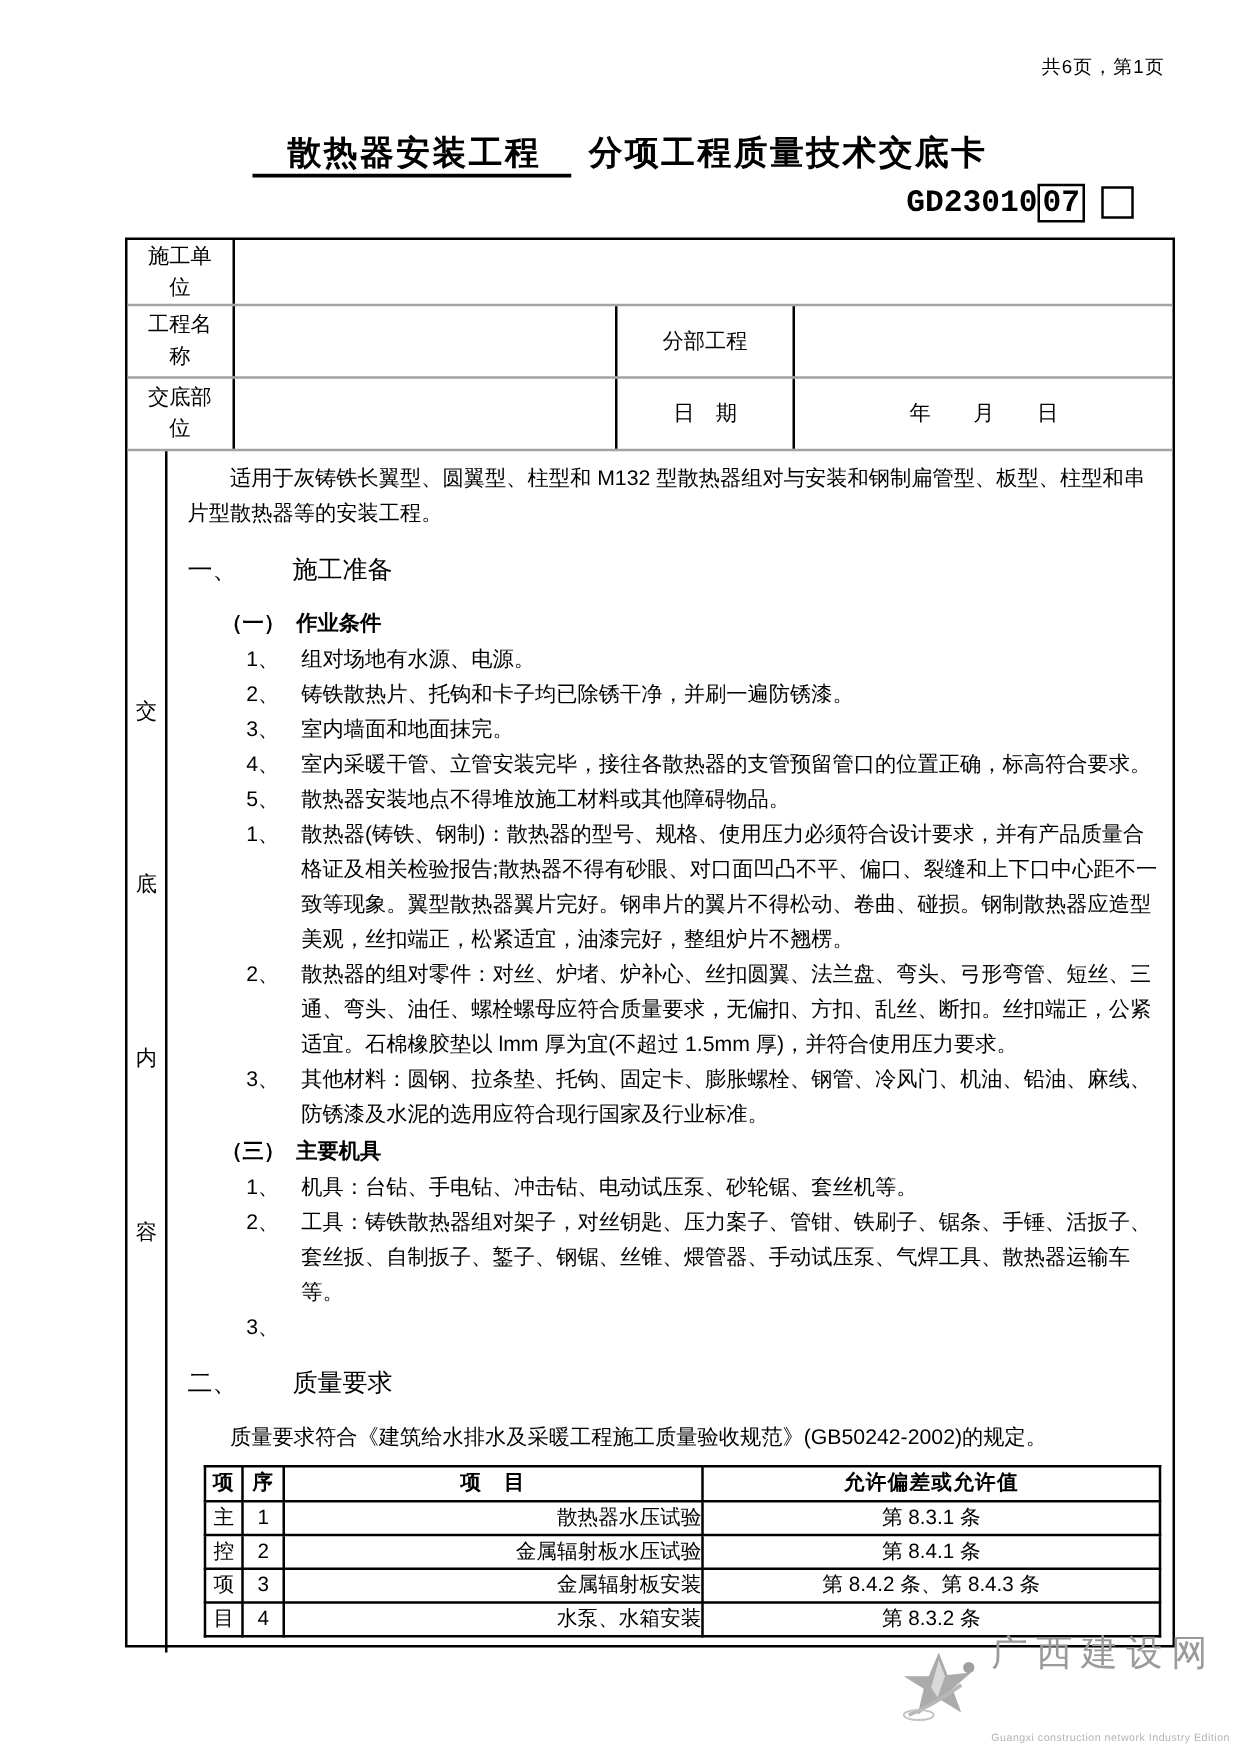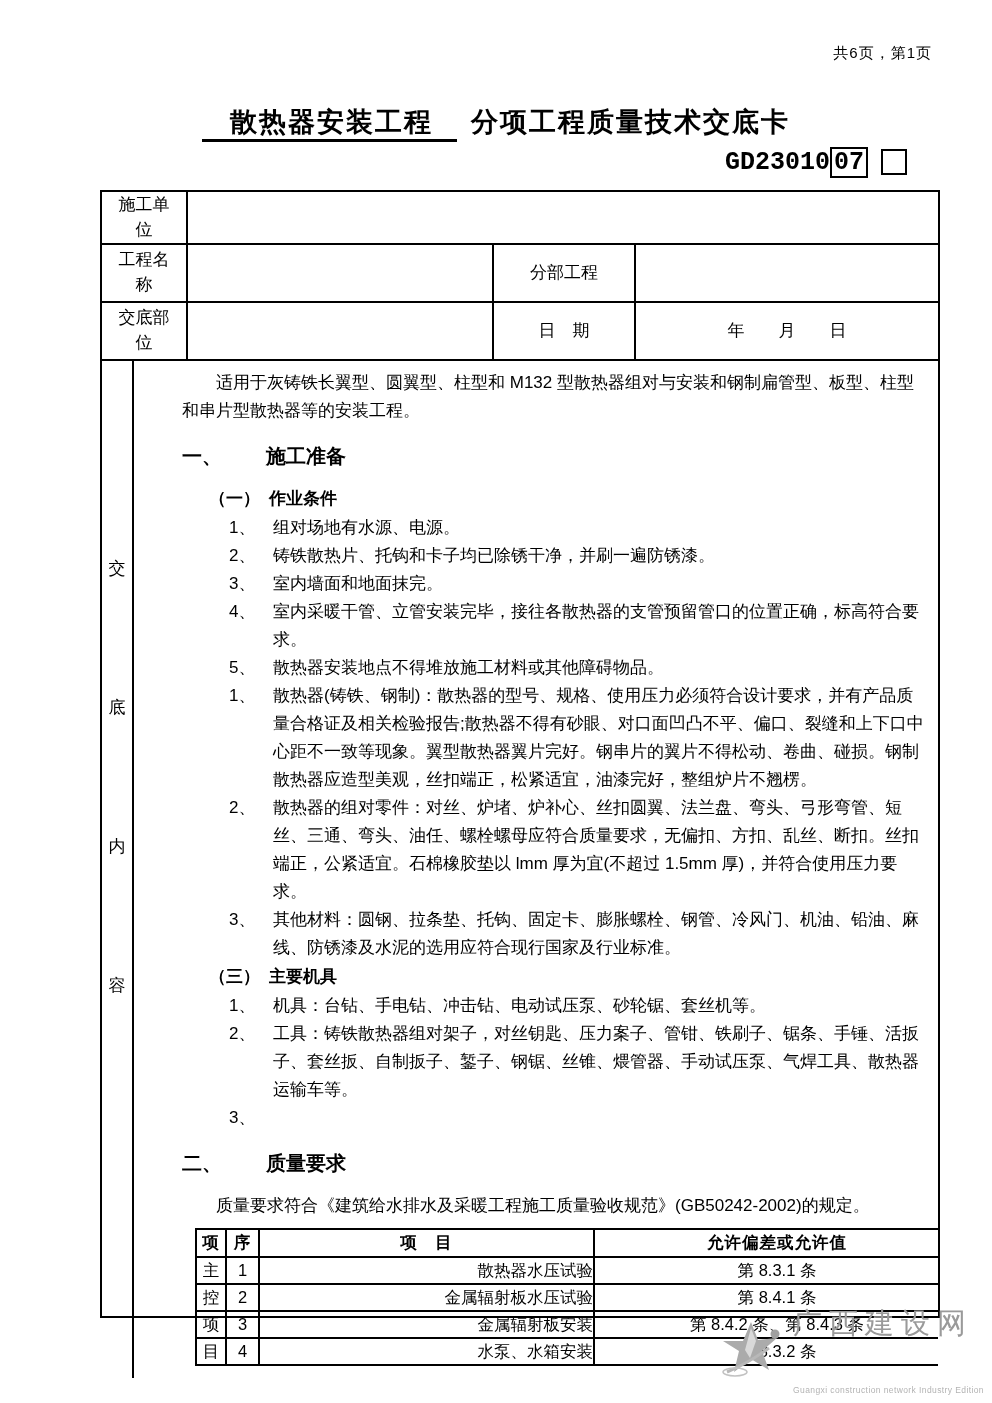--- a/index.html
+++ b/index.html
@@ -36,21 +36,21 @@
   }
 
   
   .main-table {
     position:absolute; left:100px; top:190px;
     width:840px; height:1128px;
     border:2px solid #000;
     display:flex; flex-direction:column;
     font-size:17px;
   }
-  .t-row { display:flex; border-bottom:2px solid #000000; flex:none; }
+  .t-row { display:flex; border-bottom:2px solid #a3a3a3; flex:none; }
   .r1 { height:53px; }
   .r2 { height:58px; }
   .r3 { height:58px; }
   .t-cell {
     border-right:2px solid #000;
     display:flex; align-items:center; justify-content:center;
     text-align:center; line-height:1.45;
   }
   .t-cell.last { border-right:none; }
   .label-cell { width:86px; flex:none; }
@@ -60,25 +60,25 @@
   .fill-cell { flex:1; }
 
   .content-row { flex:1; border-bottom:none; }
   .side-col {
     width:32px; flex:none; border-right:2px solid #000;
     display:flex; flex-direction:column; align-items:center;
     padding-top:196px; gap:116px; font-size:17px;
   }
   .content-col {
     flex:1; padding:6px 10px 12px 16px;
-    font-size:17px; line-height:28px; overflow:hidden;margin-left:32px;
+    font-size:17px; line-height:28px; overflow:hidden;
   }
 
   .intro { text-indent:2em; margin:2px 0 0 0; }
-  .h1 { font-size:20px; font-weight:bold; margin:16px 0 14px 0; line-height:30px; }
+  .h1 { font-size:20px; font-weight:normal; margin:16px 0 14px 0; line-height:30px; }
   .h1-num { display:inline-block; margin-right:44px; }
   .h2 { font-weight:bold; padding-left:27px; margin:1px 0; }
   .h2-num { margin-right:9px; }
   .item { display:flex; padding-left:47px; }
   .item-num { width:44px; flex:none; }
   .item-text { flex:1; padding-right:2px; }
 
   .q-intro { text-indent:2em; margin:14px 0 8px 0; }
 
   

